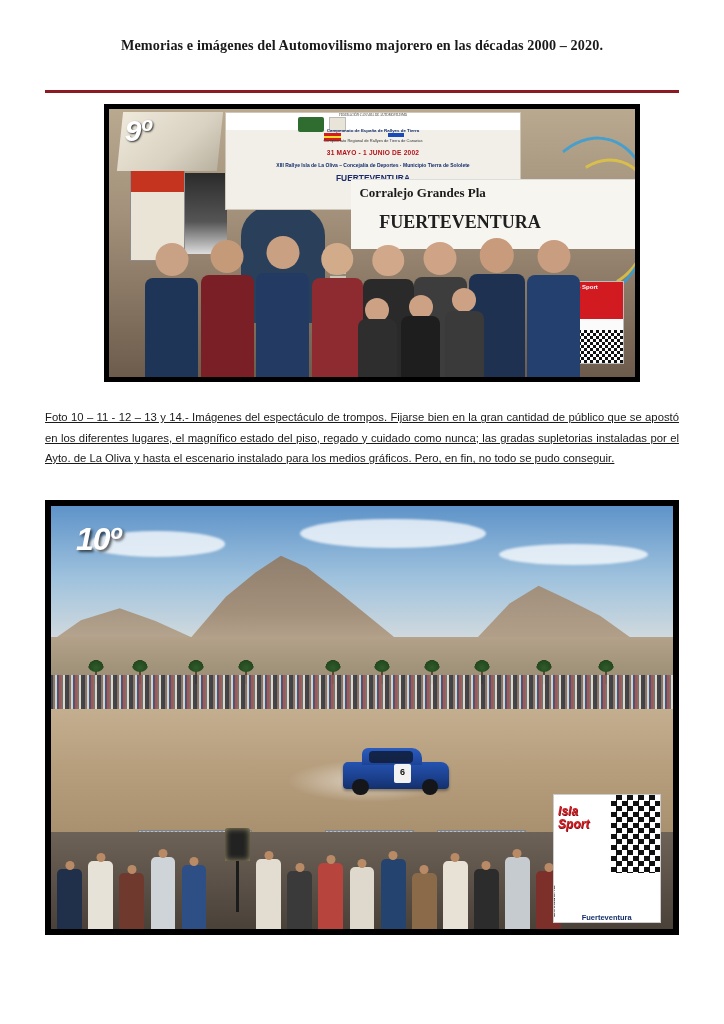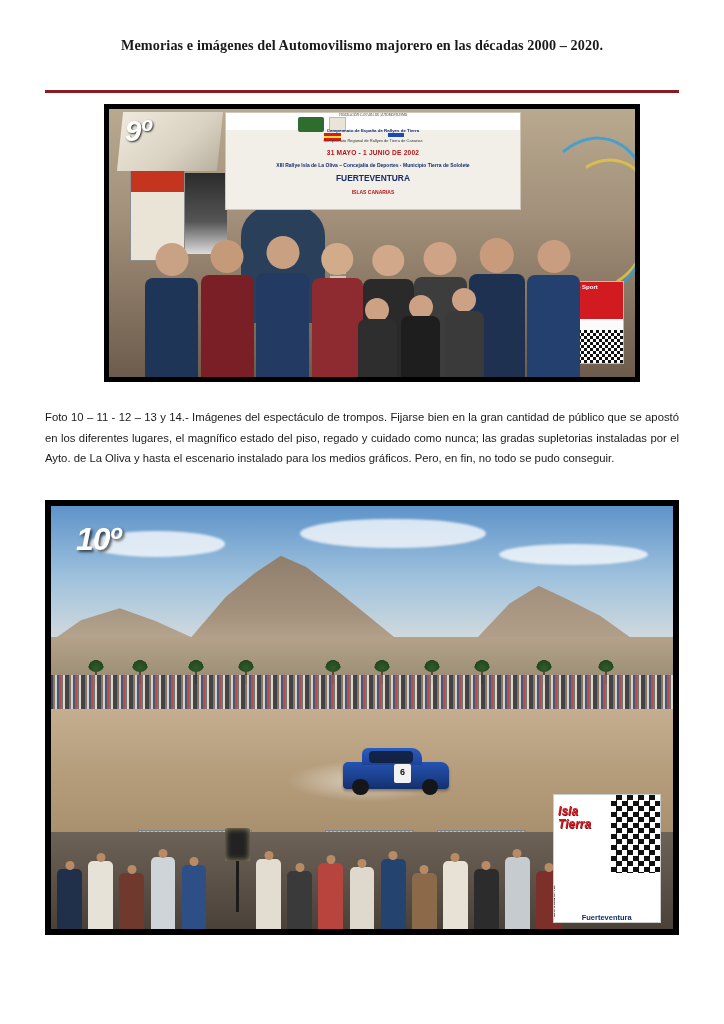--- a/index.html
+++ b/index.html
@@ -278,20 +278,21 @@
   .caption {
     position: absolute;
     left: 45px;
     top: 396px;
     width: 634px;
     font-family: "Liberation Sans", sans-serif;
     font-size: 11.3px;
     line-height: 20.5px;
     color: #1a1a1a;
     text-align: justify;
+    text-decoration: underline;
   }
 
   
   .photo2-frame {
     position: absolute;
     left: 45px;
     top: 500px;
     width: 634px;
     height: 435px;
     background: #000;
@@ -564,20 +565,24 @@
         <div class="p1-flag"></div>
         <div class="p1-flag2"></div>
         <div class="p1-board-txt p1-t1">Campeonato de España de Rallyes de Tierra</div>
         <div class="p1-board-txt p1-t2">Campeonato Regional de Rallyes de Tierra de Canarias</div>
         <div class="p1-board-txt p1-t4">XIII Rallye Isla de La Oliva – Concejalía de Deportes · Municipio Tierra de Sololete</div>
         <div class="p1-board-txt p1-t5">FUERTEVENTURA</div>
         <div class="p1-board-txt p1-t3">31 MAYO - 1 JUNIO DE 2002</div>
         <div class="p1-board-txt p1-t6">ISLAS CANARIAS</div>
       </div>
 
+      <div class="p1-banner">
+        <div class="p1-banner-text">Corralejo Grandes Pla</div>
+        <div class="p1-banner-text2">FUERTEVENTURA</div>
+      </div>
       <div class="p1-arc"></div>
       <div class="p1-arc2"></div>
 
       <div class="p1-numwrap"></div>
       <div class="p1-number">9º</div>
 
       <div class="p1-maxo">
         <div class="p1-maxo-red">Maxo Sport</div>
         <div class="p1-maxo-check"></div>
       </div>
@@ -729,21 +734,21 @@
         <span class="p2-lamp-post"></span>
         <span class="p2-lamp-head"></span>
       </div>
 
       <div class="p2-number">10º</div>
 
       <div class="p2-maxo">
         <span class="p2-maxo-check"></span>
         <span class="p2-maxo-red">
           <span>Isla</span><br>
-          <span>Tierra</span>
+          <span>Sport</span>
         </span>
         <span class="p2-maxo-vert">Escudería</span>
         <span class="p2-maxo-bot">Fuerteventura</span>
       </div>
     </div>
   </div>
 
 </div>
 
 </body></html>

